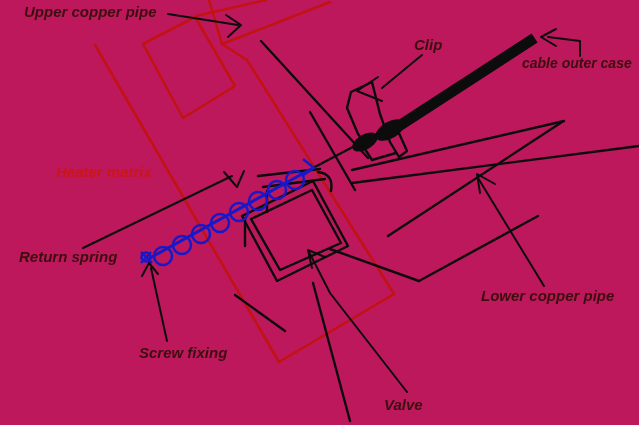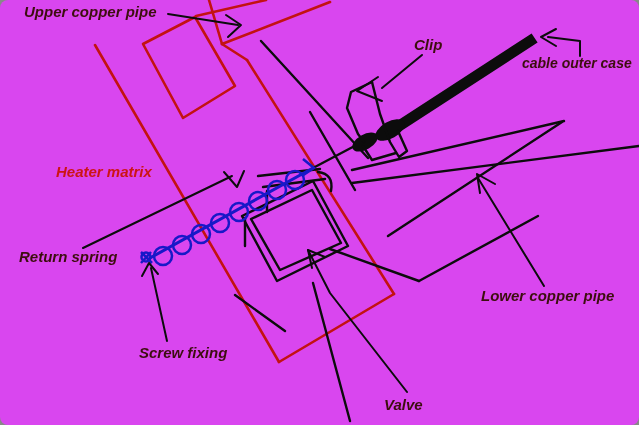--- a/index.html
+++ b/index.html
@@ -1,22 +1,21 @@
 <!DOCTYPE html>
 <html style="--pipe-red: #c31212; --spring-blue: #1818c8; --line-black: #0c0c0c; --label-maroon: #3c0e0e; --label-red: #cc1515;"><head>
 <meta charset="utf-8">
 <style>
   html,body{margin:0;padding:0;background:#888;}
   .stage{
     position:relative;
     width:639px;height:425px;
-    background:#d946ef;
+    background:#be185d;
     overflow:hidden;
     font-family:"Liberation Sans", sans-serif;
-    border-radius:8px;
   }
   svg{position:absolute;left:0;top:0;}
   .red-stroke{stroke:var(--pipe-red,#c31212);stroke-width:2.6;fill:none;stroke-linecap:round;stroke-linejoin:round;}
   .blk-stroke{stroke:var(--line-black,#0c0c0c);stroke-width:2.4;fill:none;stroke-linecap:round;stroke-linejoin:round;}
   .blk-thin{stroke:var(--line-black,#0c0c0c);stroke-width:2;fill:none;stroke-linecap:round;stroke-linejoin:round;}
   .blk-fill{fill:var(--line-black,#0c0c0c);stroke:none;}
   .cable-bar{stroke:var(--line-black,#0c0c0c);stroke-width:11;fill:none;stroke-linecap:square;}
   .blue-stroke{stroke:var(--spring-blue,#1818c8);stroke-width:3;fill:none;stroke-linecap:round;stroke-linejoin:round;}
   .blue-loop{stroke:var(--spring-blue,#1818c8);stroke-width:2.5;fill:none;}
   .lbl{

